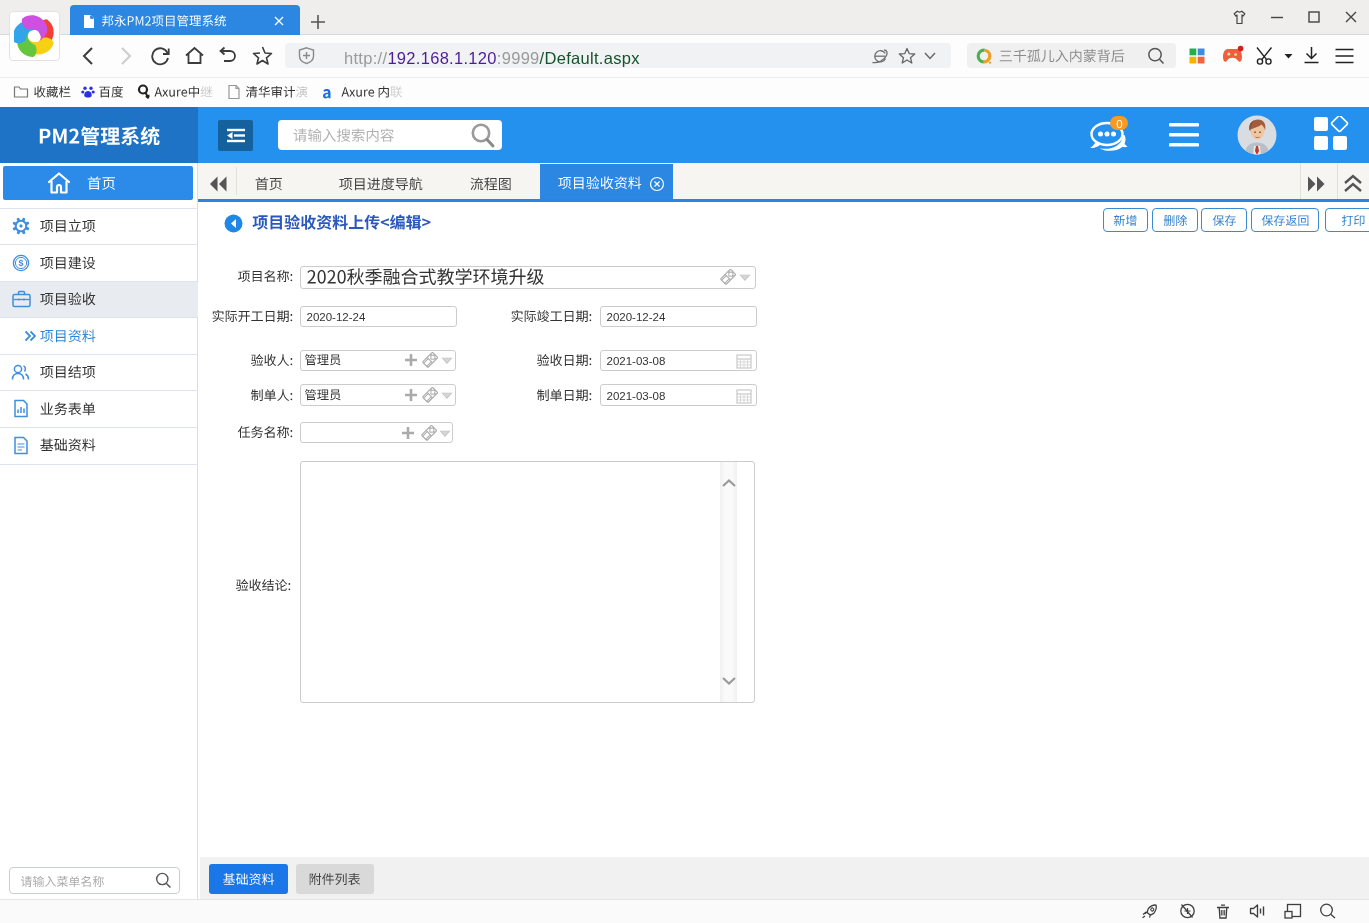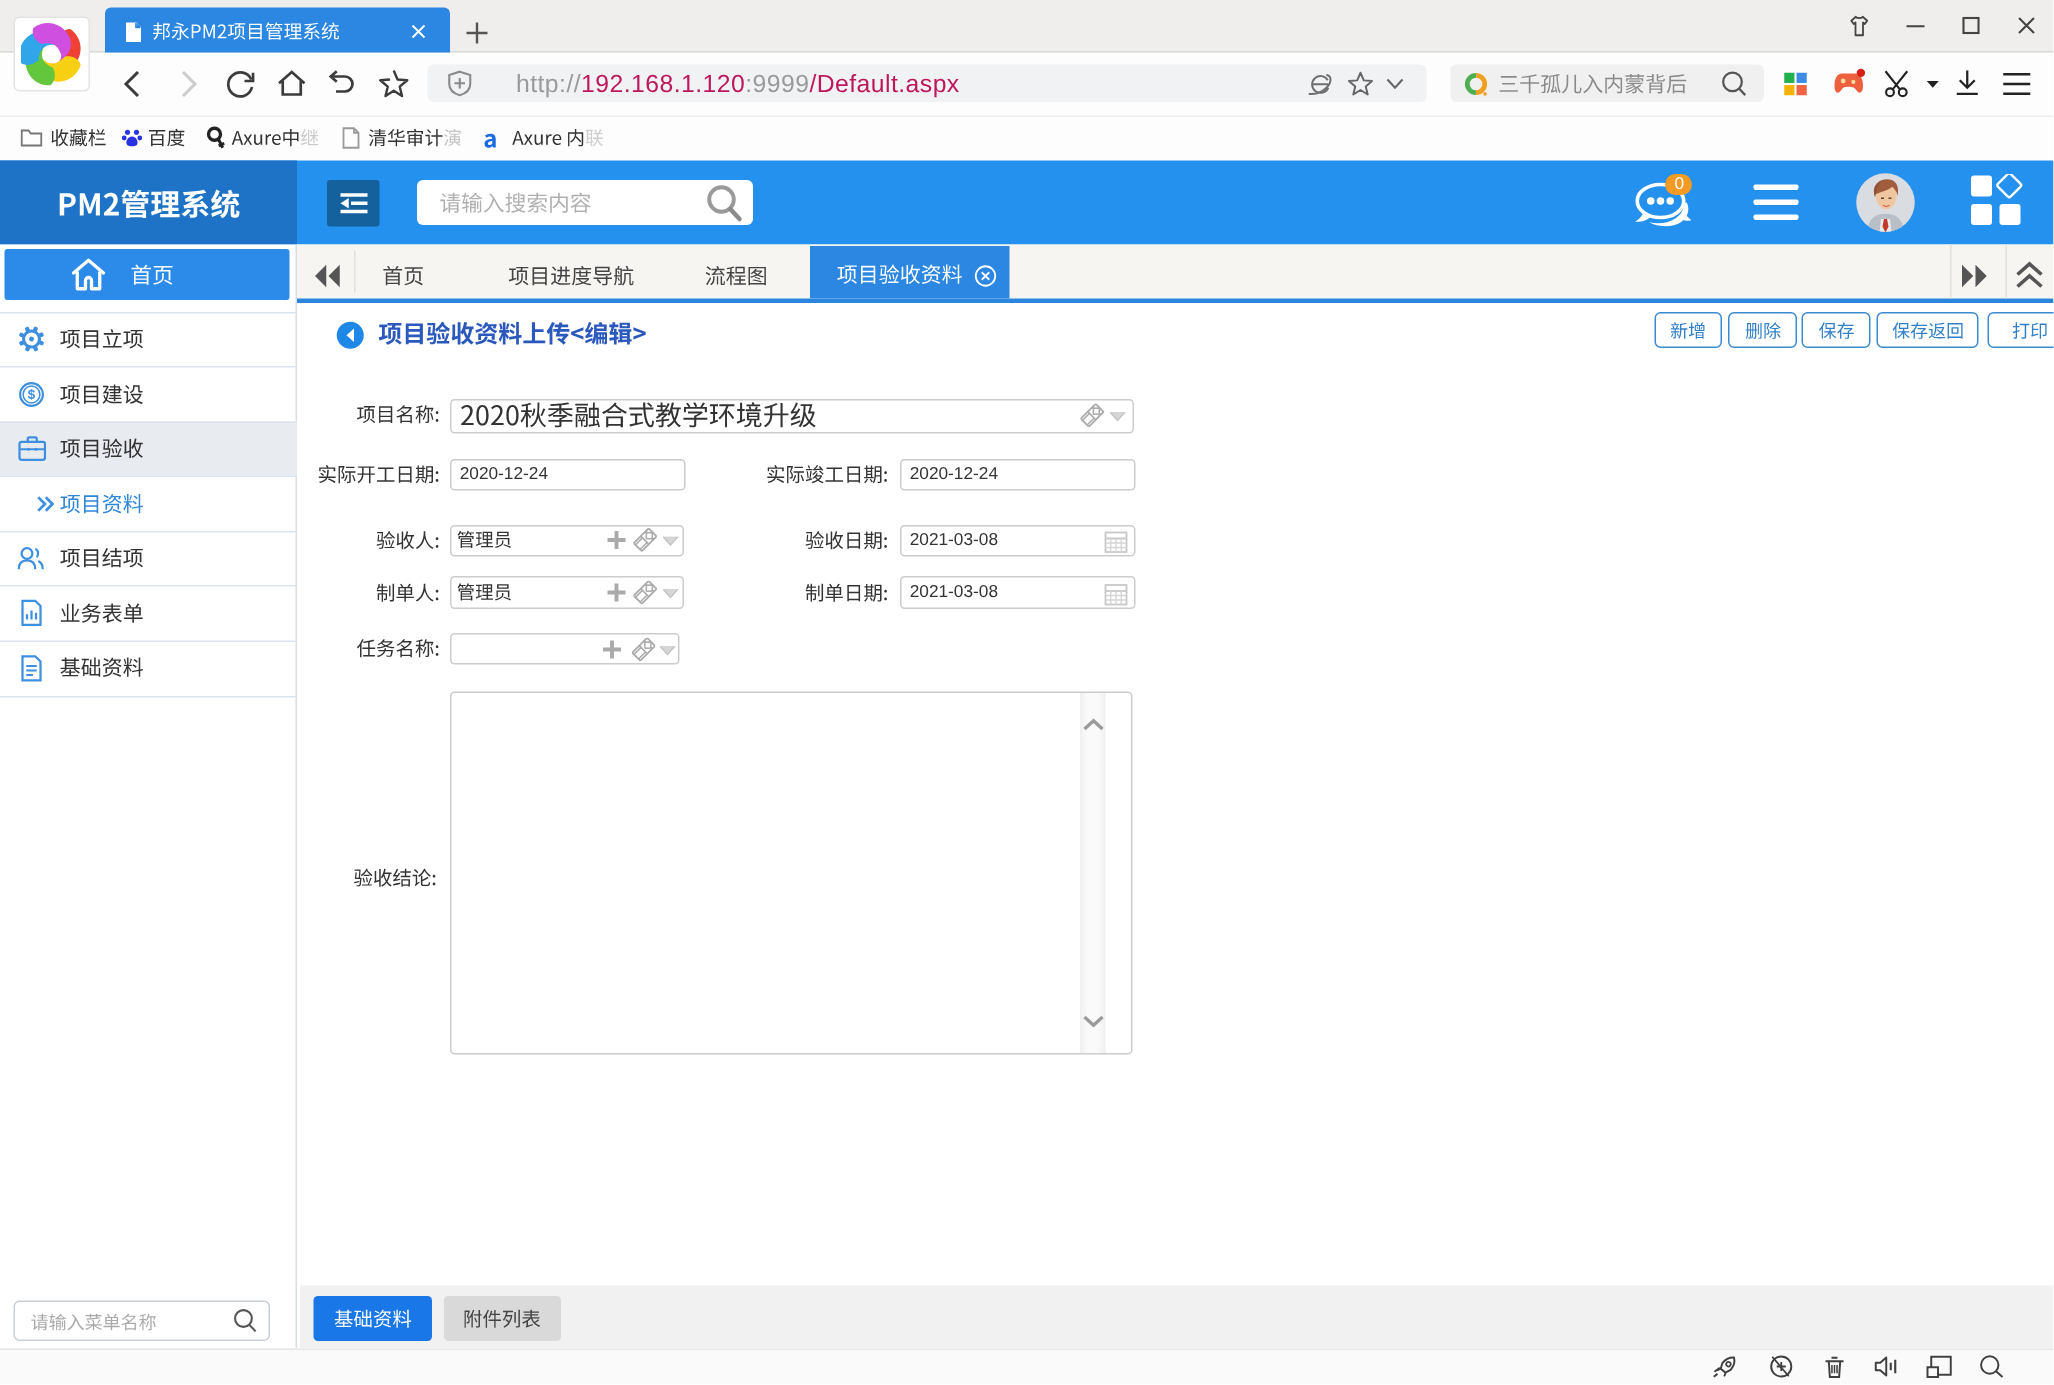--- a/index.html
+++ b/index.html
@@ -66,21 +66,21 @@
       <path d="M7.5 1.5 L3.5 5 L7.5 8.5" fill="none" stroke="#3c3c3c" stroke-width="1.8"></path>
     </svg>
     <svg style="position:absolute;left:252px;top:45px;" width="21" height="21" viewBox="0 0 21 21">
       <path d="M10.5 2 L13 8 L19.5 8.5 L14.5 12.8 L16 19 L10.5 15.5 L5 19 L6.5 12.8 L1.5 8.5 L8 8" fill="none" stroke="#3c3c3c" stroke-width="1.6" stroke-linejoin="round"></path>
     </svg>
     <div style="position:absolute;left:285px;top:43px;width:666px;height:25px;background:#f1f2f4;border-radius:4px"></div>
     <svg style="position:absolute;left:297px;top:46px;" width="19" height="19" viewBox="0 0 19 19">
       <path d="M9.5 1.8 L16.5 4 V10 C16.5 14.2 13.3 16.4 9.5 17.5 C5.7 16.4 2.5 14.2 2.5 10 V4 Z" fill="none" stroke="#8a8a8a" stroke-width="1.4"></path>
       <path d="M9.5 6v7M6 9.5h7" stroke="#8a8a8a" stroke-width="1.4"></path>
     </svg>
-    <div style="position:absolute;left:344px;top:56px;font-size:16.5px;color:#9a9a9a;font-weight:normal;letter-spacing:0.3px;white-space:nowrap;line-height:0;"><span style="vertical-align:middle">http://<span style="color:#be185d">192.168.1.120</span>:9999<span style="color:#be185d">/Default.aspx</span></span></div>
+    <div style="position:absolute;left:344px;top:56px;font-size:16.5px;color:#9a9a9a;font-weight:normal;letter-spacing:0.3px;white-space:nowrap;line-height:0;"><span style="vertical-align:middle">http://<span style="color:#4c1d95">192.168.1.120</span>:9999<span style="color:#14532d">/Default.aspx</span></span></div>
     <svg style="position:absolute;left:871px;top:47px;" width="19" height="19" viewBox="0 0 19 19">
       <g stroke="#6f6f6f" fill="none" stroke-width="1.3">
         <path d="M14.5 11.5 A5.6 5.6 0 1 1 14.2 6.5"></path>
         <path d="M4 9.2 H14.6"></path>
         <path d="M1.5 15.5 C6.5 16.5 13 13.5 15.5 8.5 C16.8 5.6 15.8 3.2 13.2 3"></path>
       </g>
     </svg>
     <svg style="position:absolute;left:898px;top:47px;" width="18" height="18" viewBox="0 0 18 18">
       <path d="M9 1.5 L11.2 6.6 L16.7 7 L12.5 10.7 L13.8 16 L9 13 L4.2 16 L5.5 10.7 L1.3 7 L6.8 6.6 Z" fill="none" stroke="#666" stroke-width="1.3" stroke-linejoin="round"></path>
     </svg>

